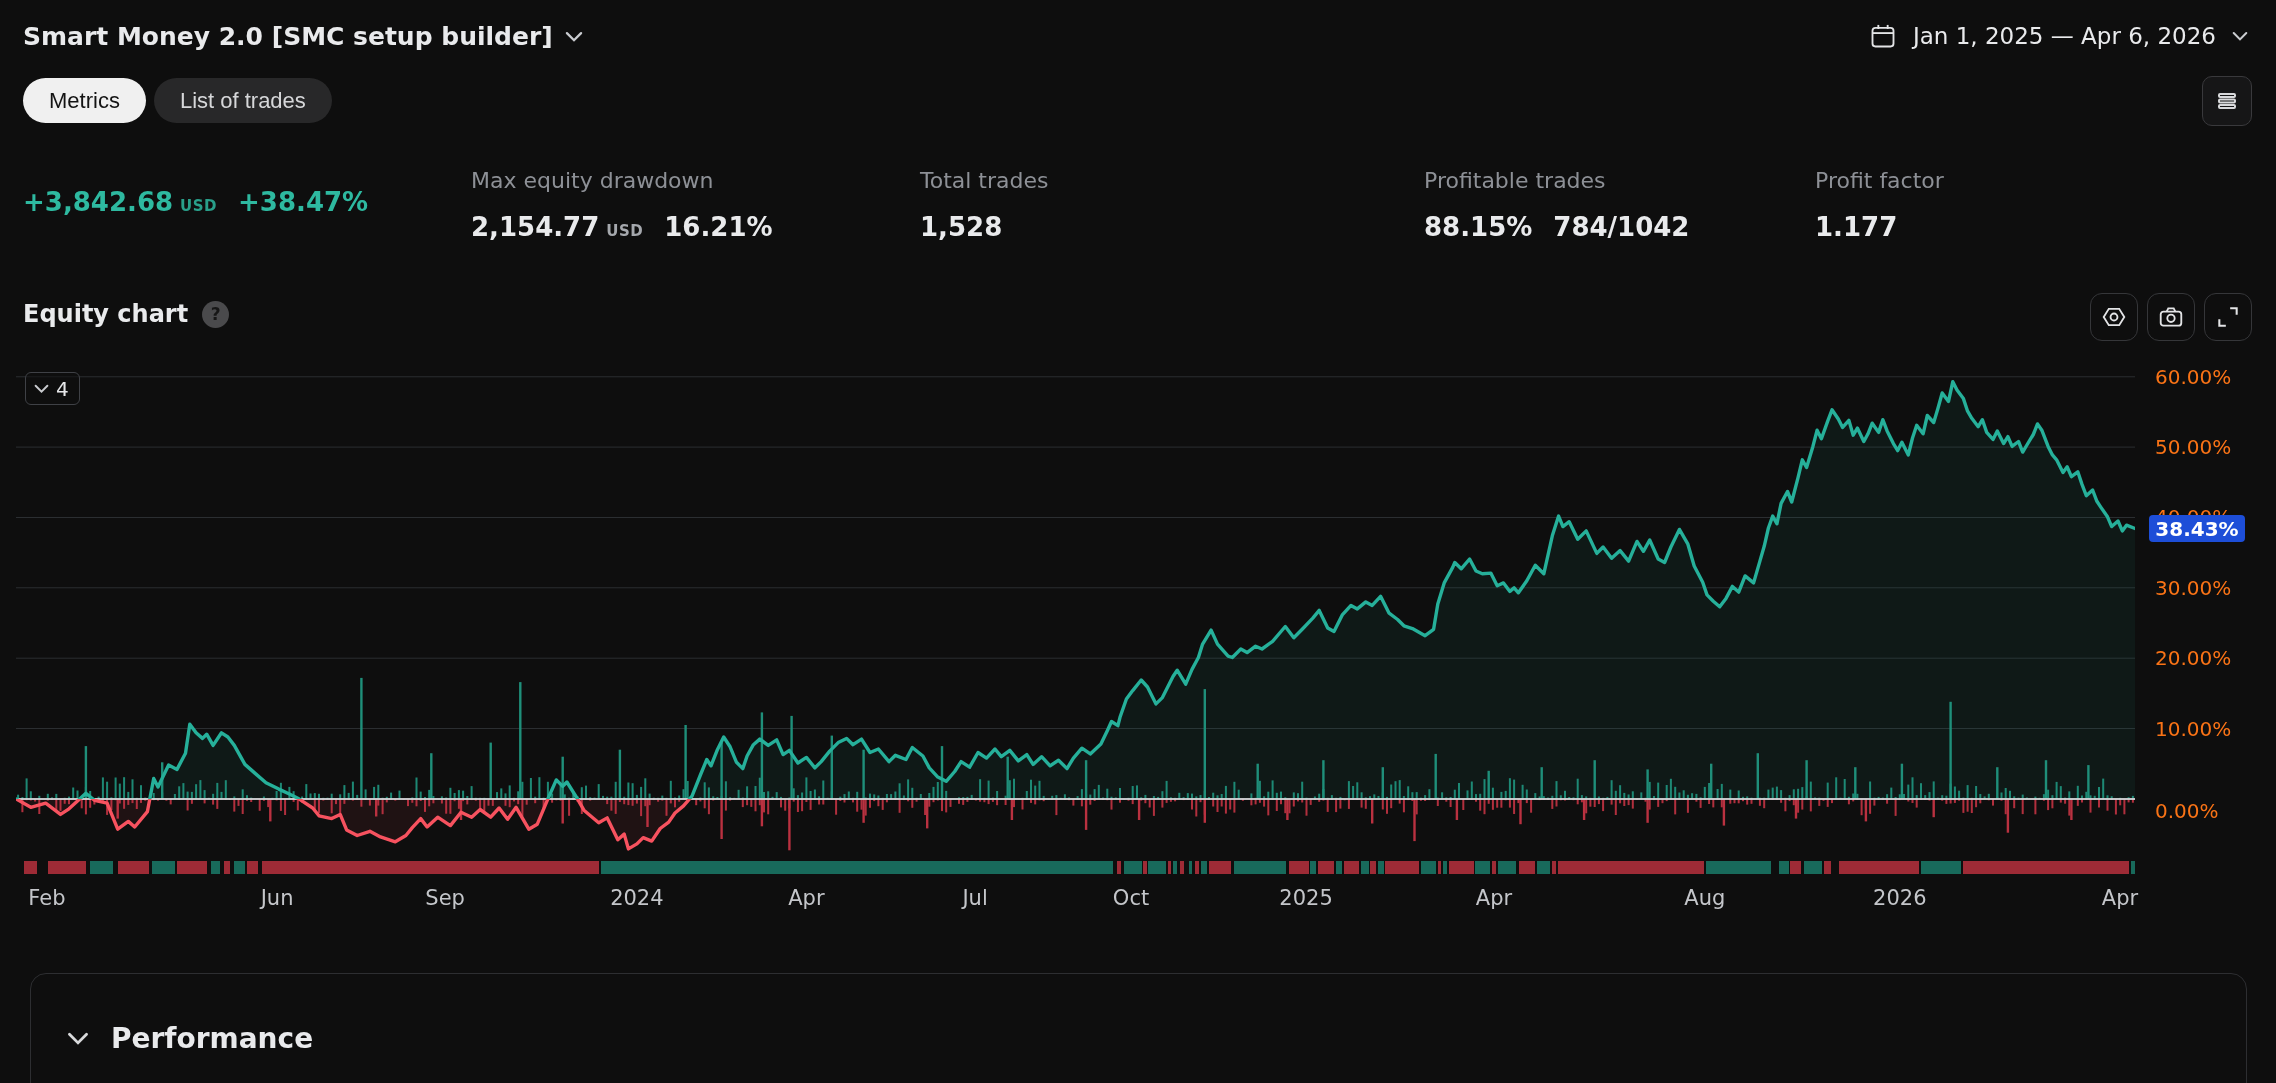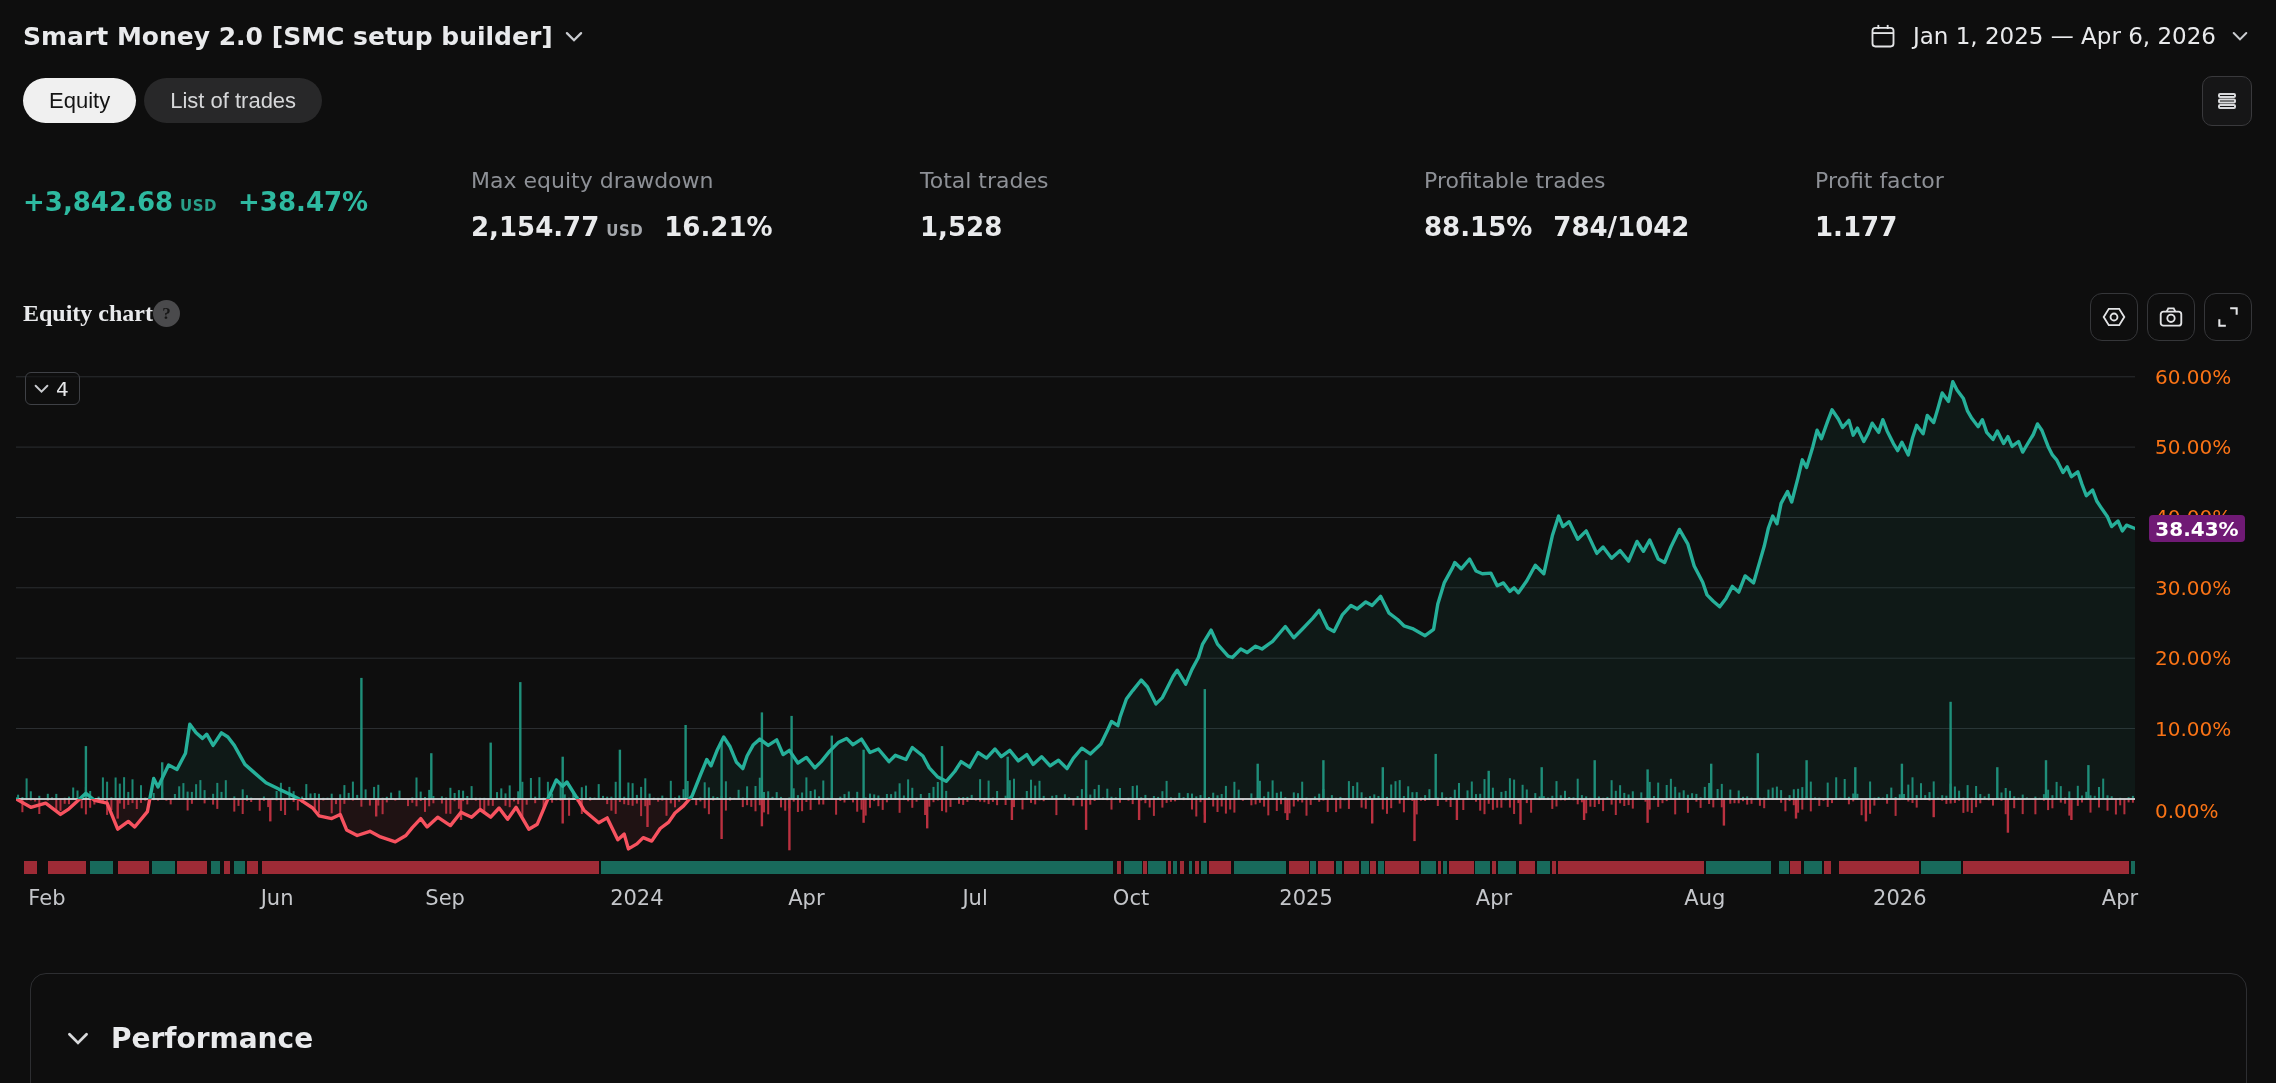--- a/index.html
+++ b/index.html
@@ -23,35 +23,35 @@
   
   .metric{top:168px;width:430px;}
   .metric .mlabel{font-size:22px;color:#8d9096;margin-bottom:18px;}
   .mval-row{display:flex;align-items:baseline;gap:7px;margin-top:19px;}
   .mval{font-size:26px;font-weight:bold;color:#e9eaec;}
   .munit{font-size:15px;font-weight:bold;color:#a5a8ad;letter-spacing:.5px;}
   .msec{font-size:26px;font-weight:bold;color:#e9eaec;margin-left:14px;}
   .metric.teal .mval,.metric.teal .msec{color:#2eb9a0;}
   .metric.teal .munit{color:#2eb9a0;opacity:.85;}
   
-  .sec-title-row{left:23px;top:300px;display:flex;align-items:center;font-family:Liberation Serif, serif;}
+  .sec-title-row{left:23px;top:300px;display:flex;align-items:center;gap:14px;}
   .sec-title{font-size:24px;font-weight:bold;color:#e9eaec;}
   .help-circle{width:27px;height:27px;border-radius:50%;background:#4a4a4c;color:#161616;
        font-size:17px;font-weight:bold;display:flex;align-items:center;justify-content:center;cursor:pointer;}
   .chart-toolbar{right:24px;top:293px;display:flex;gap:9px;}
   .tool-btn{width:48px;height:48px;border-radius:12px;border:1px solid #353639;background:transparent;
        display:flex;align-items:center;justify-content:center;cursor:pointer;color:#e3e4e6;}
   
   .plot{left:16px;top:362px;width:2119px;height:496px;}
   .series-chip{left:25px;top:372px;height:31px;padding:0 10px 0 8px;border:1px solid #3f4146;border-radius:6px;
        background:rgba(14,14,14,.55);display:flex;align-items:center;gap:7px;cursor:pointer;z-index:5;}
   .series-chip span{font-size:20px;color:#e6e7e9;}
   .y-axis{left:2155px;top:362px;width:120px;height:496px;pointer-events:none;}
   .y-axis span{position:absolute;font-size:20px;color:#f97316;transform:translateY(-50%);white-space:nowrap;}
-  .price-badge{left:2149px;top:515px;width:96px;height:27px;background:#701a75;border-radius:4px;
+  .price-badge{left:2149px;top:515px;width:96px;height:27px;background:#1d4ed8;border-radius:4px;
        color:#ffffff;font-size:20px;font-weight:bold;display:flex;align-items:center;justify-content:center;z-index:6;}
   .x-axis{left:16px;top:886px;width:2119px;height:28px;}
   .x-axis span{position:absolute;font-size:21px;color:#c4c6ca;transform:translateX(-50%);white-space:nowrap;}
   .strip{left:16px;top:861px;width:2119px;height:13px;}
   .strip div{position:absolute;top:0;height:100%;}
   
   .perf-panel{left:30px;top:973px;width:2215px;height:160px;border:1px solid #2d2e31;
        border-radius:16px;background:#0e0e0e;}
   .perf-head{display:flex;align-items:center;gap:22px;padding:48px 0 0 36px;cursor:pointer;}
   .perf-title{font-size:28px;font-weight:bold;color:#e9eaec;}
@@ -80,21 +80,21 @@
   </span>
   <span class="date-text">Jan 1, 2025 — Apr 6, 2026</span>
   <span class="chev">
     <svg width="16" height="11" viewBox="0 0 14 9">
         <path d="M1.5 1.5 L7 7 L12.5 1.5" fill="none" stroke="currentColor" stroke-width="1.8" stroke-linecap="round"></path>
       </svg>
   </span>
 </div>
 
 <div class="abs tabs">
-  <button class="tab active">Equity</button>
+  <button class="tab active">Metrics</button>
   <button class="tab inactive">List of trades</button>
 </div>
 
 <div class="abs menu-btn">
   <span>
     <svg width="24" height="24" viewBox="0 0 24 24" fill="none" stroke="currentColor" stroke-width="2">
       <rect x="4" y="5" width="16" height="3" rx="1"></rect>
         <rect x="4" y="10.5" width="16" height="3" rx="1"></rect>
         <rect x="4" y="16" width="16" height="3" rx="1"></rect>
     </svg>

